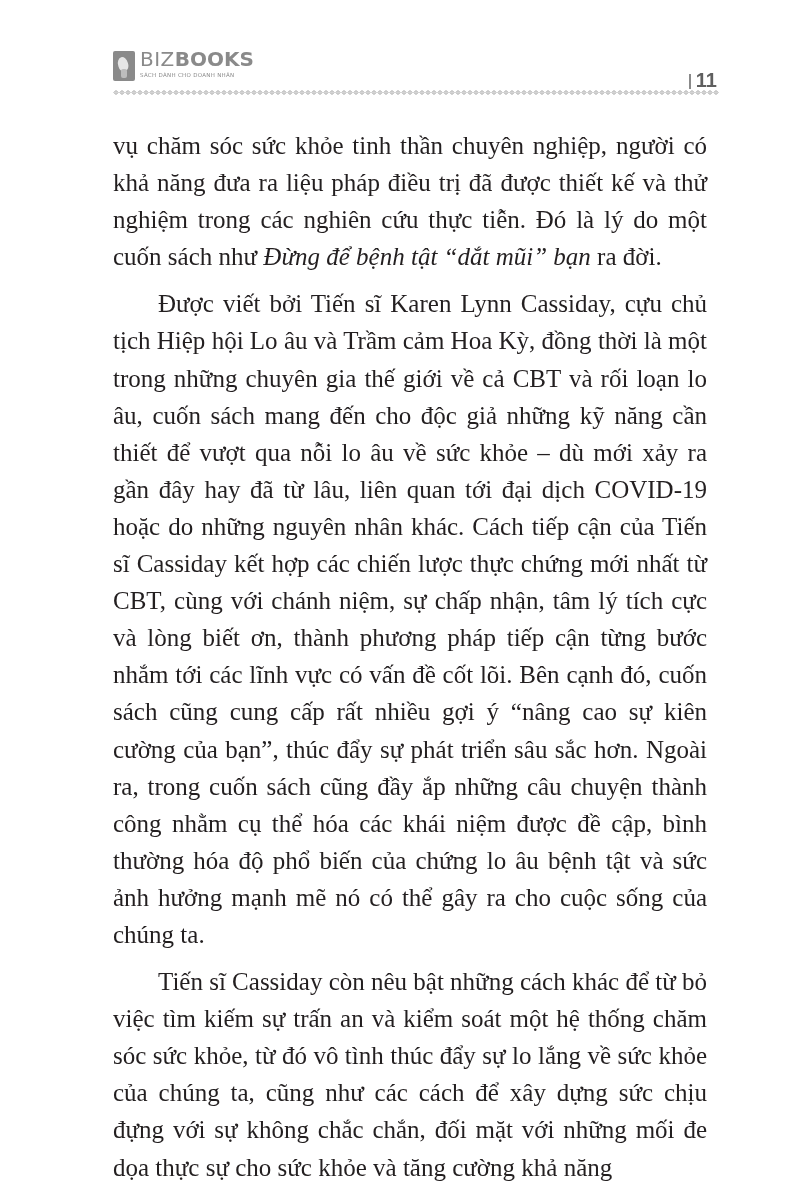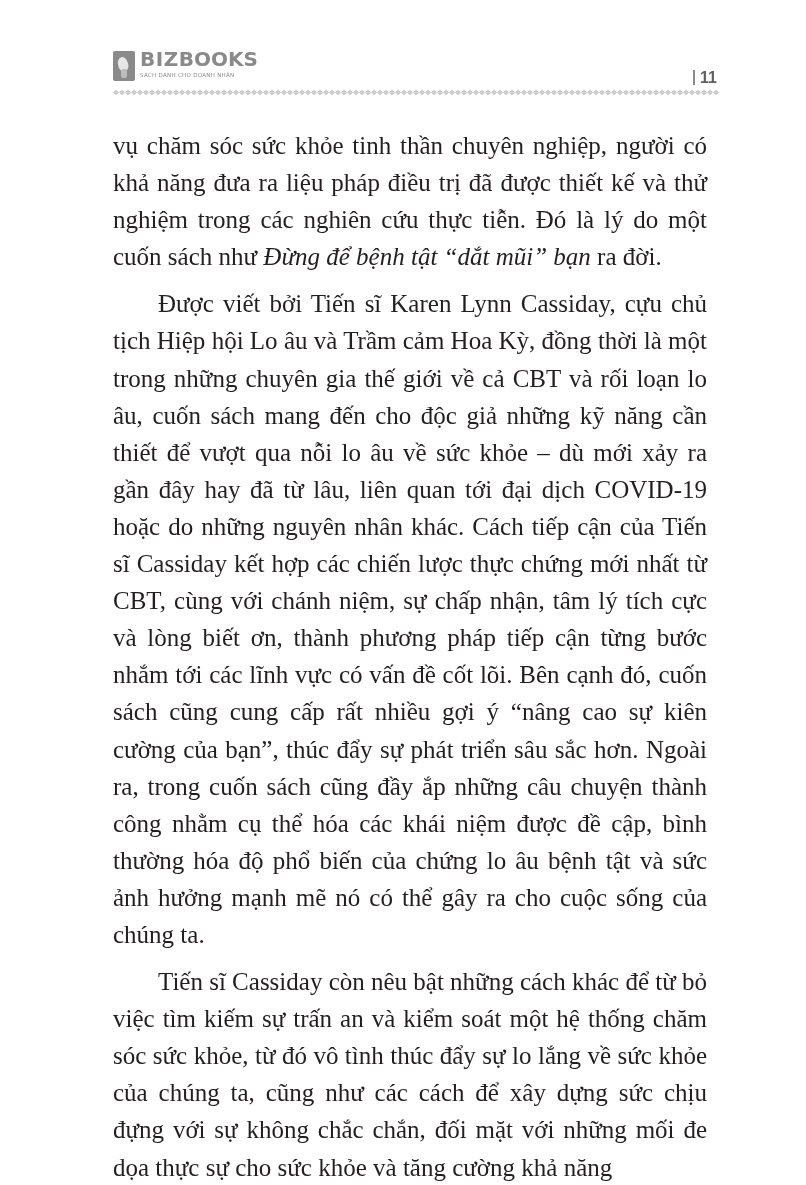--- a/index.html
+++ b/index.html
@@ -57,36 +57,36 @@
       border-radius: 2px;
     }
     .logo-text { display: flex; flex-direction: column; }
     .logo-brand {
       font-family: "DejaVu Sans", "Liberation Sans", sans-serif;
       font-size: 20px;
       line-height: 20px;
       letter-spacing: 0.5px;
       color: #8a8a8a;
     }
-    .logo-brand .biz { font-weight: bold; }
+    .logo-brand .biz { font-weight: normal; }
     .logo-brand .books { font-weight: bold; letter-spacing: 0px; }
     .logo-tag {
       font-family: "DejaVu Sans", "Liberation Sans", sans-serif;
       font-size: 5.5px;
       color: #8a8a8a;
       letter-spacing: 0.3px;
       margin-top: 3px;
     }
     .page-number {
       position: absolute;
       right: 2px;
       top: 20px;
       font-family: "Liberation Sans", "DejaVu Sans", sans-serif;
       font-weight: bold;
-      font-size: 16px;
+      font-size: 20px;
       color: #5f5f5f;
     }
     .page-number .bar {
       display: inline-block;
       width: 2px;
       height: 15px;
       background: #8a8a8a;
       vertical-align: -2px;
       margin-right: 5px;
     }

